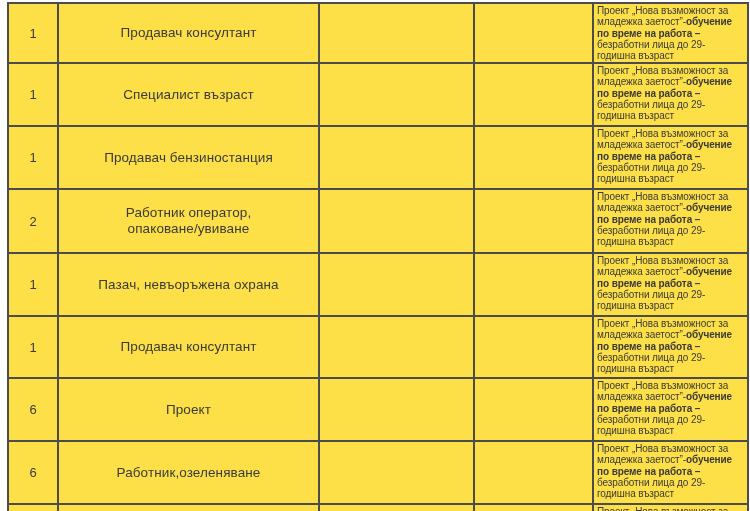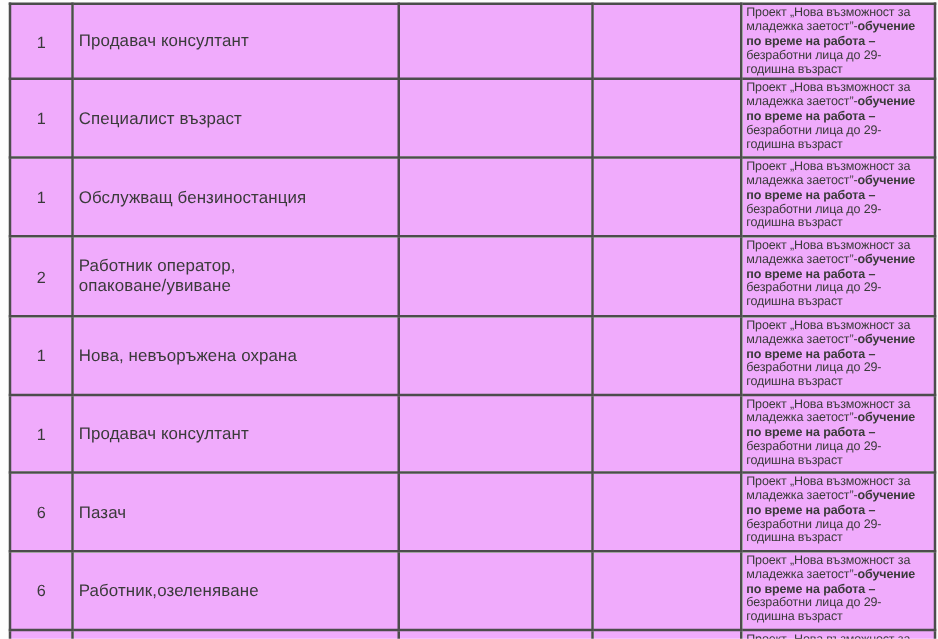--- a/index.html
+++ b/index.html
@@ -20,35 +20,36 @@
     left: 7px;
     top: 2px;
     width: 740px;
     border-collapse: collapse;
     table-layout: fixed;
   }
   td {
     border: 2px solid #4c4c4c;
     padding: 0;
     overflow: hidden;
-    background: #f0abfc;
+    background: #fde047;
   }
   td.c-count {
     text-align: center;
     vertical-align: middle;
     font-size: 13px;
   }
   td.c-pos {
     vertical-align: middle;
     font-size: 13.5px;
     padding-left: 4px;
     padding-right: 4px;
     white-space: pre-line;
     letter-spacing: 0.1px;
     line-height: 16px;
+    text-align: center;
   }
   td.c-proj {
     vertical-align: top;
     padding: 1px 2px 0 3px;
     font-size: 10px;
     line-height: 11.3px;
     letter-spacing: -0.1px;
   }
   .pl { white-space: nowrap; }
   .b  { font-weight: bold; }
@@ -98,21 +99,21 @@
         <div class="pl">Проект „Нова възможност за</div>
         <div class="pl"><span>младежка заетост”-</span><span class="b">обучение</span></div>
         <div class="pl b">по време на работа –</div>
         <div class="pl">безработни лица до 29-</div>
         <div class="pl">годишна възраст</div>
       </td>
     </tr>
 
     <tr class="r3">
       <td class="c-count">1</td>
-      <td class="c-pos">Обслужващ бензиностанция</td>
+      <td class="c-pos">Продавач бензиностанция</td>
       <td class="c-e1"></td>
       <td class="c-e2"></td>
       <td class="c-proj">
         <div class="pl">Проект „Нова възможност за</div>
         <div class="pl"><span>младежка заетост”-</span><span class="b">обучение</span></div>
         <div class="pl b">по време на работа –</div>
         <div class="pl">безработни лица до 29-</div>
         <div class="pl">годишна възраст</div>
       </td>
     </tr>
@@ -127,21 +128,21 @@
         <div class="pl">Проект „Нова възможност за</div>
         <div class="pl"><span>младежка заетост”-</span><span class="b">обучение</span></div>
         <div class="pl b">по време на работа –</div>
         <div class="pl">безработни лица до 29-</div>
         <div class="pl">годишна възраст</div>
       </td>
     </tr>
 
     <tr class="r5">
       <td class="c-count">1</td>
-      <td class="c-pos">Нова, невъоръжена охрана</td>
+      <td class="c-pos">Пазач, невъоръжена охрана</td>
       <td class="c-e1"></td>
       <td class="c-e2"></td>
       <td class="c-proj">
         <div class="pl">Проект „Нова възможност за</div>
         <div class="pl"><span>младежка заетост”-</span><span class="b">обучение</span></div>
         <div class="pl b">по време на работа –</div>
         <div class="pl">безработни лица до 29-</div>
         <div class="pl">годишна възраст</div>
       </td>
     </tr>
@@ -155,21 +156,21 @@
         <div class="pl">Проект „Нова възможност за</div>
         <div class="pl"><span>младежка заетост”-</span><span class="b">обучение</span></div>
         <div class="pl b">по време на работа –</div>
         <div class="pl">безработни лица до 29-</div>
         <div class="pl">годишна възраст</div>
       </td>
     </tr>
 
     <tr class="r7">
       <td class="c-count">6</td>
-      <td class="c-pos">Пазач</td>
+      <td class="c-pos">Проект</td>
       <td class="c-e1"></td>
       <td class="c-e2"></td>
       <td class="c-proj">
         <div class="pl">Проект „Нова възможност за</div>
         <div class="pl"><span>младежка заетост”-</span><span class="b">обучение</span></div>
         <div class="pl b">по време на работа –</div>
         <div class="pl">безработни лица до 29-</div>
         <div class="pl">годишна възраст</div>
       </td>
     </tr>

